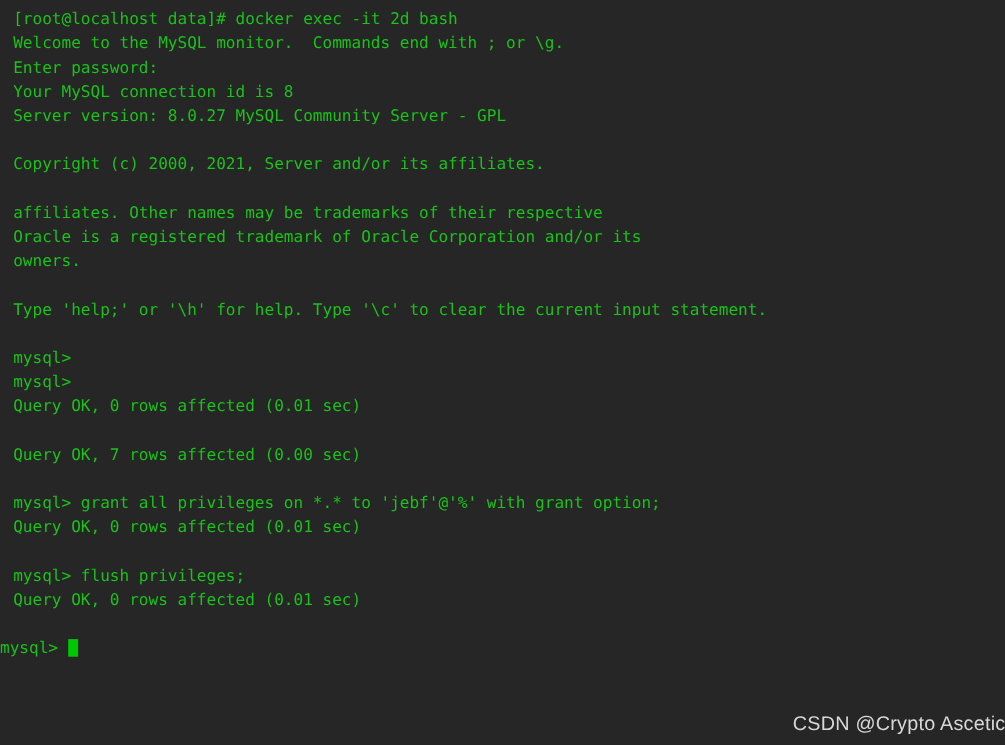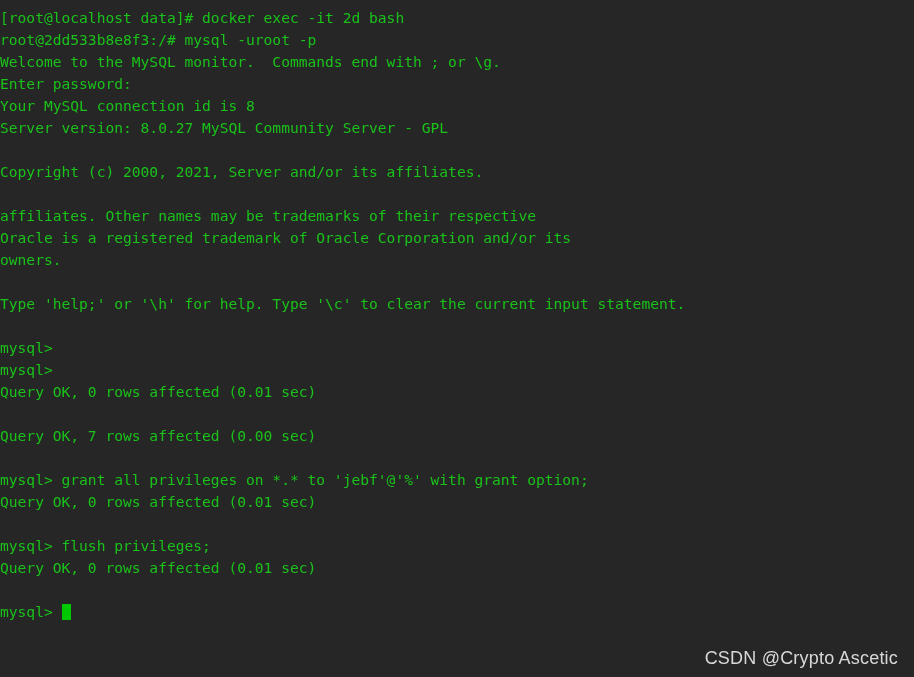--- a/index.html
+++ b/index.html
@@ -23,21 +23,21 @@
     padding: 7px 0 0 0;
   }
   .term-line {
     font-family: "DejaVu Sans Mono", "Liberation Mono", monospace;
     font-size: 14.6px;
     line-height: 22px;
     height: 22px;
     color: #1ac21a;
     white-space: pre;
     letter-spacing: 0px;
-    padding-left: 0px;
+    padding-left: 12px;
     margin: 0;
   }
   .term-line.blank {
     color: transparent;
   }
   .cursor-line {
     font-family: "DejaVu Sans Mono", "Liberation Mono", monospace;
     font-size: 14.6px;
     line-height: 22px;
     height: 22px;
@@ -48,36 +48,35 @@
   }
   .cursor-block {
     display: inline-block;
     width: 9px;
     height: 16px;
     background: #00c800;
     vertical-align: -3px;
   }
   #watermark {
     position: absolute;
-    right: 16px;
+    right: 0;
     bottom: 8px;
     font-family: "Liberation Sans", "DejaVu Sans", sans-serif;
     font-size: 18px;
     color: #d8d8d8;
     letter-spacing: 0.2px;
     white-space: pre;
   }
 </style>
 </head>
 <body>
 
 <div id="terminal">
   <div id="term-output">
       <div class="term-line">[root@localhost data]# docker exec -it 2d bash</div>
-      <div class="term-line">root@2dd533b8e8f3:/# mysql -uroot -p</div>
       <div class="term-line">Welcome to the MySQL monitor.  Commands end with ; or \g.</div>
       <div class="term-line">Enter password:</div>
       <div class="term-line">Your MySQL connection id is 8</div>
       <div class="term-line">Server version: 8.0.27 MySQL Community Server - GPL</div>
       <div class="term-line blank"></div>
       <div class="term-line">Copyright (c) 2000, 2021, Server and/or its affiliates.</div>
       <div class="term-line blank"></div>
       <div class="term-line">affiliates. Other names may be trademarks of their respective</div>
       <div class="term-line">Oracle is a registered trademark of Oracle Corporation and/or its</div>
       <div class="term-line">owners.</div>

